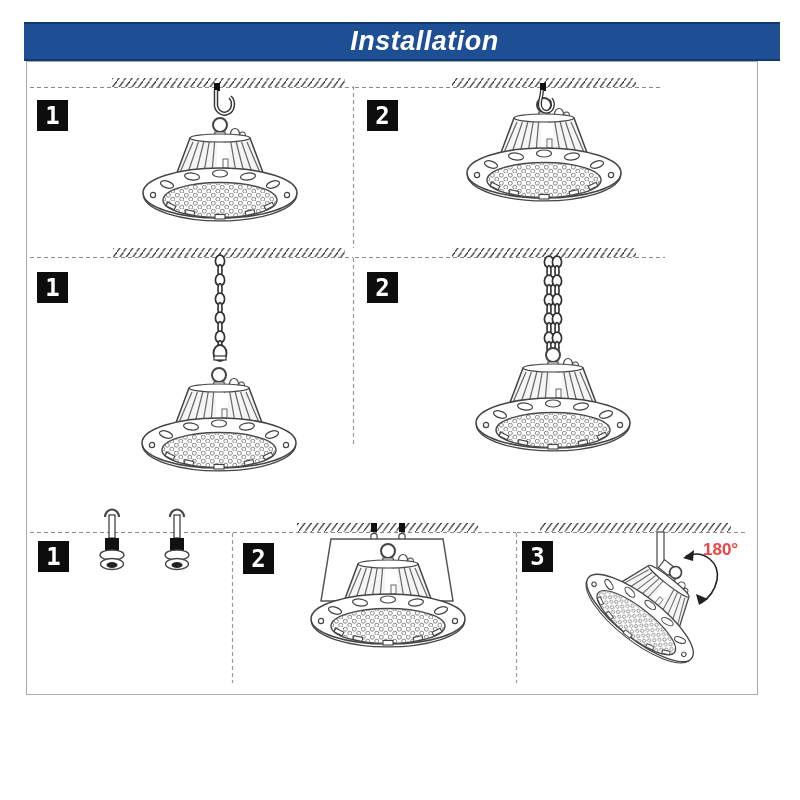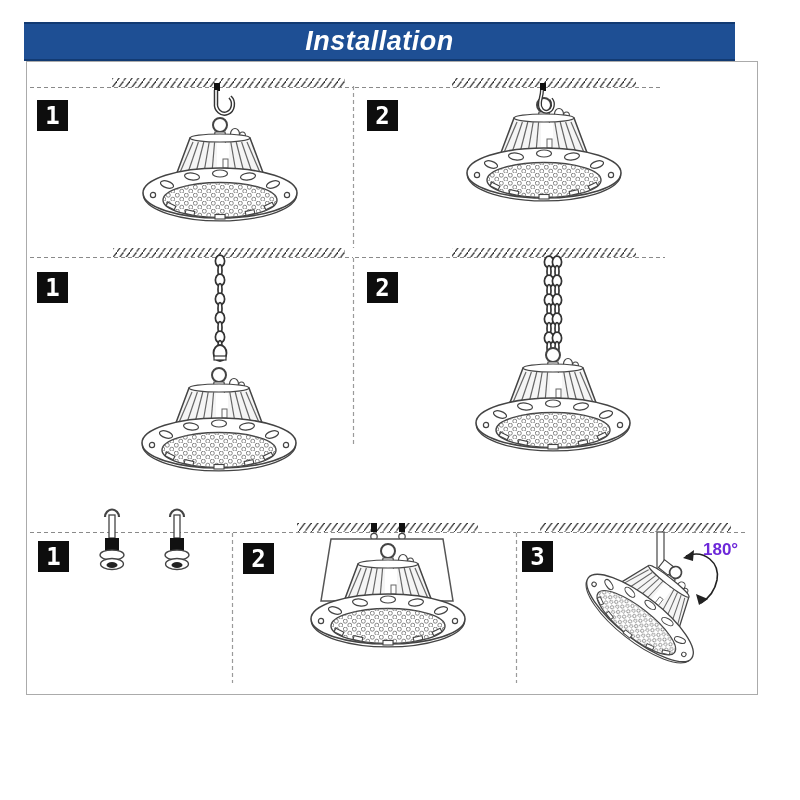--- a/index.html
+++ b/index.html
@@ -1,28 +1,28 @@
 <!DOCTYPE html>
 <html><head>
 <meta charset="utf-8">
 <style>
   html,body{margin:0;padding:0;background:#fff;}
   .page{position:relative;width:800px;height:800px;background:#ffffff;overflow:hidden;
         font-family:"Liberation Sans",sans-serif;}
   .banner{position:absolute;left:24px;top:22px;width:711px;height:35px;
           background:#1e4f94;border-top:2px solid #123a72;border-bottom:2px solid #123a72;
-          display:flex;align-items:center;justify-content:center;}
+          display:flex;align-items:center;justify-content:center;padding-left:45px;}
   .banner-title{color:#ffffff;font-size:27px;font-weight:bold;font-style:italic;letter-spacing:.5px;}
   .frame{position:absolute;left:26px;top:61px;width:730px;height:632px;
          border:1px solid #ababab;background:#ffffff;}
   .art{position:absolute;left:0;top:0;}
   .badge{position:absolute;width:31px;height:31px;background:#0d0d0d;color:#fff;
          font-family:"DejaVu Sans Mono",monospace;font-weight:bold;font-size:24px;
          display:flex;align-items:center;justify-content:center;}
-  .deg-label{position:absolute;left:703px;top:540px;color:#6d28d9;font-size:17px;
+  .deg-label{position:absolute;left:703px;top:540px;color:#ef4444;font-size:17px;
              font-weight:bold;font-family:"Liberation Sans",sans-serif;}
 </style>
 </head>
 <body>
 
 <div class="page">
 
   <div class="banner" style="background: rgb(30, 79, 148); border-bottom-color: rgb(18, 58, 114); border-top-color: rgb(18, 58, 114);">
     <span class="banner-title">Installation</span>
   </div>

